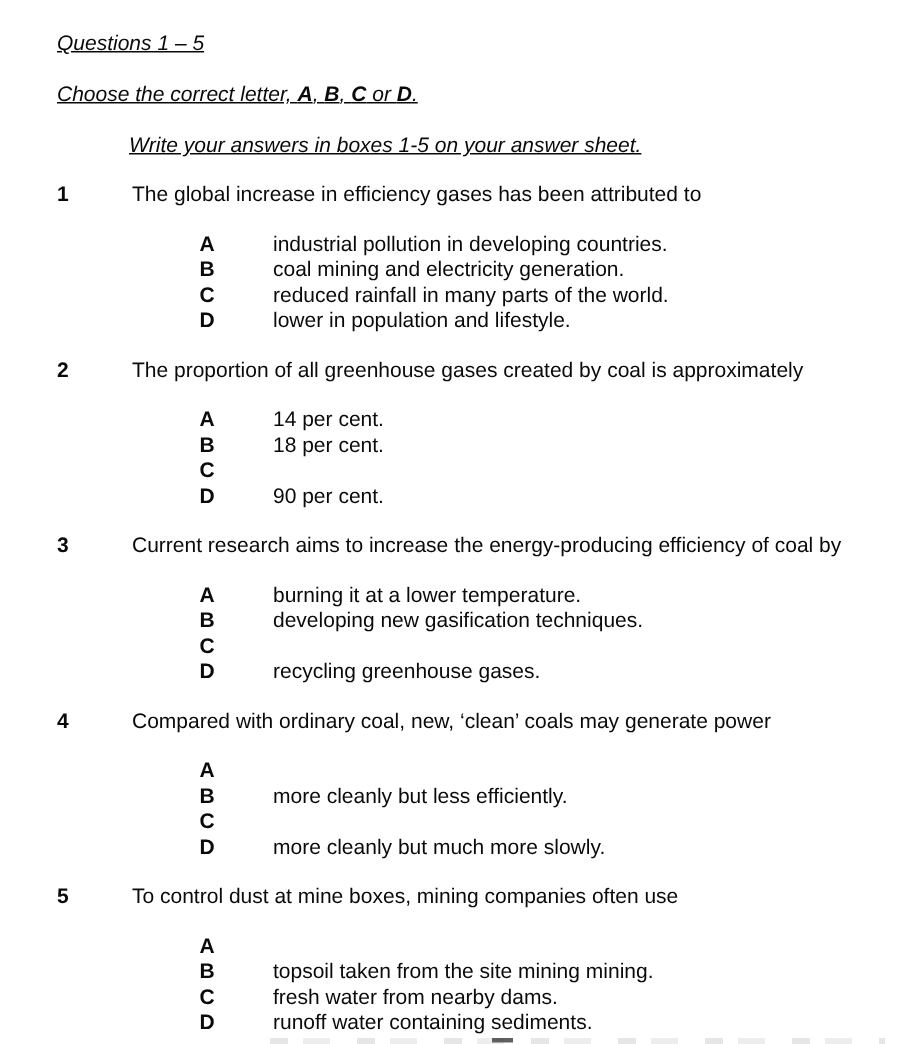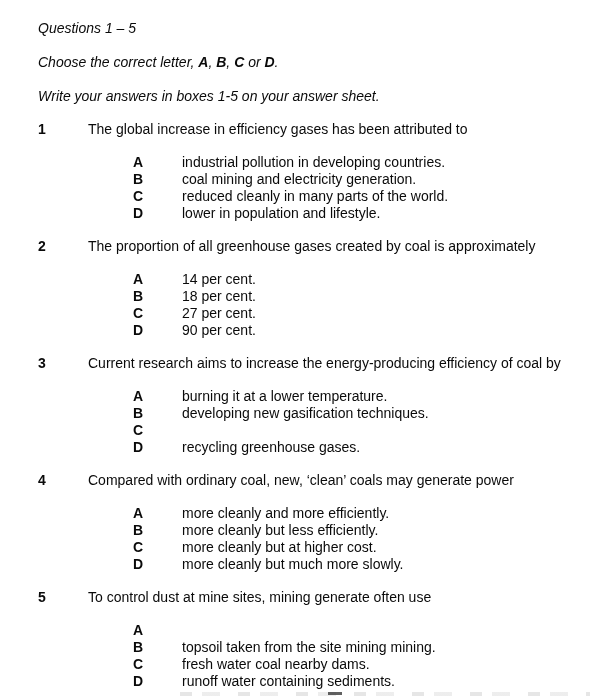--- a/index.html
+++ b/index.html
@@ -13,22 +13,23 @@
     position: relative;
     overflow: hidden;
   }
   .page { padding: 20px 10px 0 38px; }
 
   
   .instructions p {
     margin: 0 0 17px 0;
     font-style: italic;
     line-height: 17px;
-  }
-  .instructions p.last { margin-bottom: 16px; }
+    text-decoration: underline;
+  }
+  .instructions p.last { margin-bottom: 16px; margin-left: 48px; }
   .instructions b { font-weight: 700; }
 
   
   .question { margin-bottom: 16px; }
   .q-row { display: flex; line-height: 17px; }
   .q-num { flex: 0 0 50px; font-weight: 700; }
   .q-text { flex: 1 1 auto; }
   .options { margin-top: 16px; margin-left: 95px; }
   .opt { display: flex; line-height: 17px; }
   .opt-letter { flex: 0 0 49px; font-weight: 700; }
@@ -80,21 +81,21 @@
       <div class="opt">
         <span class="opt-letter">A</span>
         <span class="opt-text">industrial pollution in developing countries.</span>
       </div>
       <div class="opt">
         <span class="opt-letter">B</span>
         <span class="opt-text">coal mining and electricity generation.</span>
       </div>
       <div class="opt">
         <span class="opt-letter">C</span>
-        <span class="opt-text">reduced cleanly in many parts of the world.</span>
+        <span class="opt-text">reduced rainfall in many parts of the world.</span>
       </div>
       <div class="opt">
         <span class="opt-letter">D</span>
         <span class="opt-text">lower in population and lifestyle.</span>
       </div>
     </div>
   </div>
 
   <div class="question">
     <div class="q-row">
@@ -105,21 +106,20 @@
       <div class="opt">
         <span class="opt-letter">A</span>
         <span class="opt-text">14 per cent.</span>
       </div>
       <div class="opt">
         <span class="opt-letter">B</span>
         <span class="opt-text">18 per cent.</span>
       </div>
       <div class="opt">
         <span class="opt-letter">C</span>
-        <span class="opt-text">27 per cent.</span>
       </div>
       <div class="opt">
         <span class="opt-letter">D</span>
         <span class="opt-text">90 per cent.</span>
       </div>
     </div>
   </div>
 
   <div class="question">
     <div class="q-row">
@@ -146,53 +146,51 @@
   </div>
 
   <div class="question">
     <div class="q-row">
       <span class="q-num">4</span>
       <span class="q-text">Compared with ordinary coal, new, ‘clean’ coals may generate power</span>
     </div>
     <div class="options">
       <div class="opt">
         <span class="opt-letter">A</span>
-        <span class="opt-text">more cleanly and more efficiently.</span>
       </div>
       <div class="opt">
         <span class="opt-letter">B</span>
         <span class="opt-text">more cleanly but less efficiently.</span>
       </div>
       <div class="opt">
         <span class="opt-letter">C</span>
-        <span class="opt-text">more cleanly but at higher cost.</span>
       </div>
       <div class="opt">
         <span class="opt-letter">D</span>
         <span class="opt-text">more cleanly but much more slowly.</span>
       </div>
     </div>
   </div>
 
   <div class="question">
     <div class="q-row">
       <span class="q-num">5</span>
-      <span class="q-text">To control dust at mine sites, mining generate often use</span>
+      <span class="q-text">To control dust at mine boxes, mining companies often use</span>
     </div>
     <div class="options">
       <div class="opt">
         <span class="opt-letter">A</span>
       </div>
       <div class="opt">
         <span class="opt-letter">B</span>
         <span class="opt-text">topsoil taken from the site mining mining.</span>
       </div>
       <div class="opt">
         <span class="opt-letter">C</span>
-        <span class="opt-text">fresh water coal nearby dams.</span>
+        <span class="opt-text">fresh water from nearby dams.</span>
       </div>
       <div class="opt">
         <span class="opt-letter">D</span>
         <span class="opt-text">runoff water containing sediments.</span>
       </div>
     </div>
   </div>
 
 </div>
 

